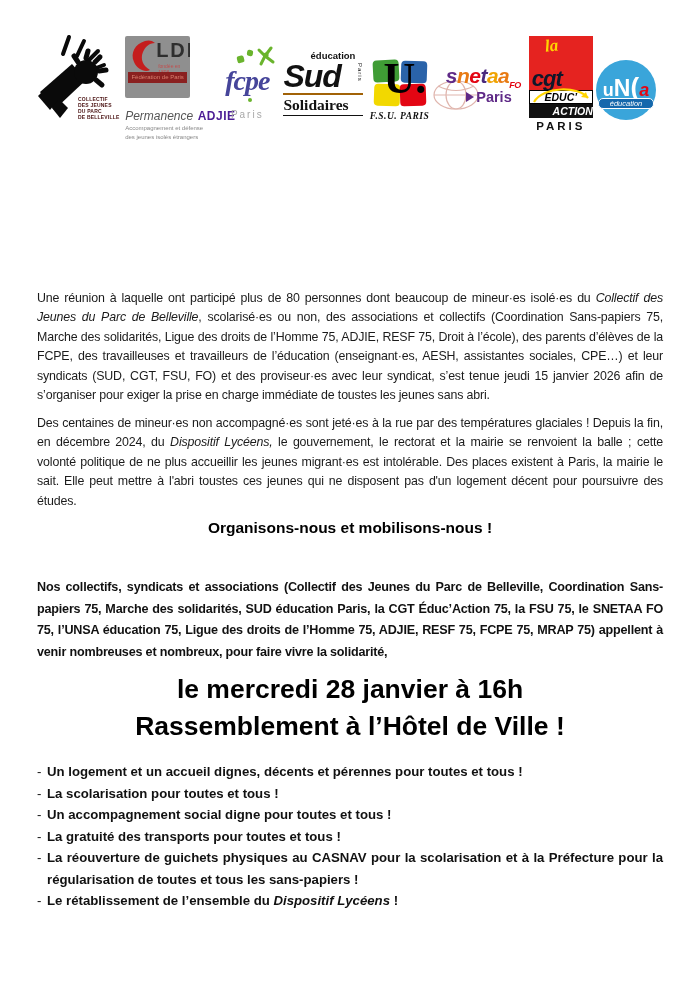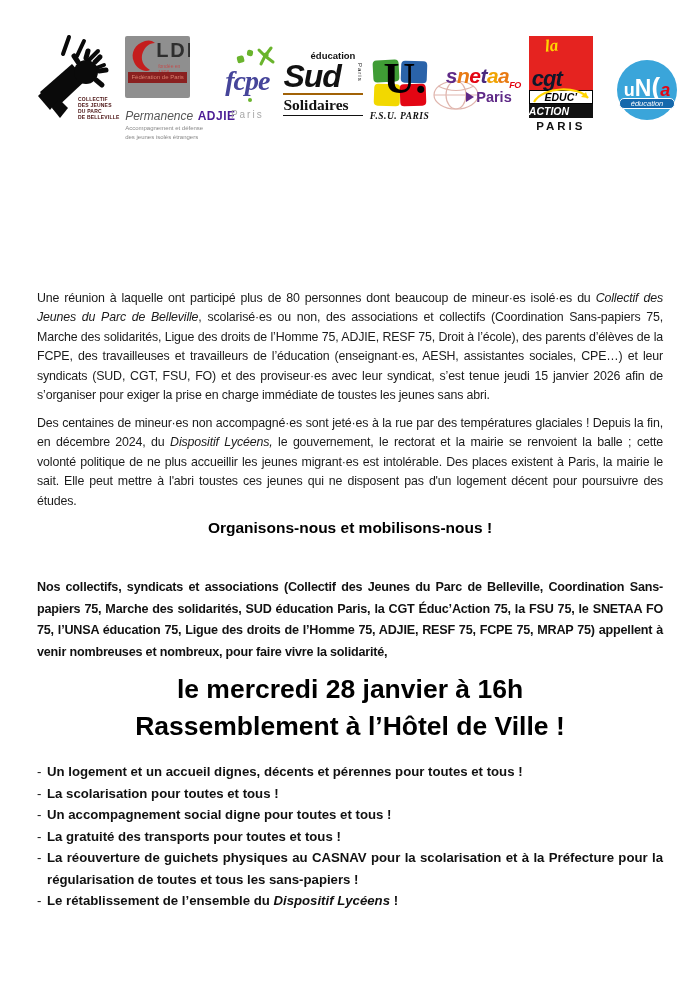--- a/index.html
+++ b/index.html
@@ -74,28 +74,28 @@
   .lg-cgt{width:66px;margin-top:2px;}
   .cgt-box{position:relative;width:64px;height:54px;background:#e52320;overflow:hidden;}
   .cgt-la{position:absolute;left:16px;top:0;color:#ffd500;font-family:"Liberation Serif",serif;
           font-style:italic;font-weight:bold;font-size:17px;transform:rotate(-6deg);}
   .cgt-word{position:absolute;left:3px;bottom:-4px;color:#0f172a;font-weight:bold;
             font-style:italic;font-size:22px;letter-spacing:-1px;line-height:30px;}
   .cgt-strips{position:relative;width:64px;}
   .cgt-educ{background:#fff;color:#000;border:1px solid #000;box-sizing:border-box;
             font-weight:bold;font-style:italic;font-size:10.5px;text-align:center;height:14px;line-height:12px;}
   .cgt-action{background:#111;color:#fff;font-weight:bold;font-style:italic;
-              font-size:10.5px;text-align:left;height:14px;line-height:14px;}
+              font-size:10.5px;text-align:right;height:14px;line-height:14px;padding-left:17px;}
   .cgt-city{background:#fff;color:#111;font-weight:bold;font-size:11.5px;text-align:center;
             letter-spacing:3px;height:16px;line-height:16px;}
   .cgt-arrow{position:absolute;left:0;top:-6px;pointer-events:none;}
 
   
   .lg-unsa{width:66px;margin-top:26px;}
-  .unsa-circle{position:relative;width:60px;height:60px;border-radius:50%;background:#3aa5da;margin-left:21px;}
+  .unsa-circle{position:relative;width:60px;height:60px;border-radius:50%;background:#3aa5da;}
   .unsa-word{position:absolute;top:12px;left:0;right:0;text-align:center;white-space:nowrap;}
   .unsa-u{color:#fff;font-size:18px;font-weight:bold;}
   .unsa-n{color:#fff;font-size:23px;font-weight:bold;}
   .unsa-s{color:#fff;font-size:26px;font-weight:bold;}
   .unsa-a{color:#e30613;font-size:18px;font-weight:bold;font-style:italic;}
   .unsa-banner{position:absolute;left:2px;right:2px;bottom:11px;background:#1568ac;
                border:1px solid #fff;border-radius:5px;color:#fff;font-size:7.5px;
                line-height:9px;text-align:center;font-style:italic;}
 
   

